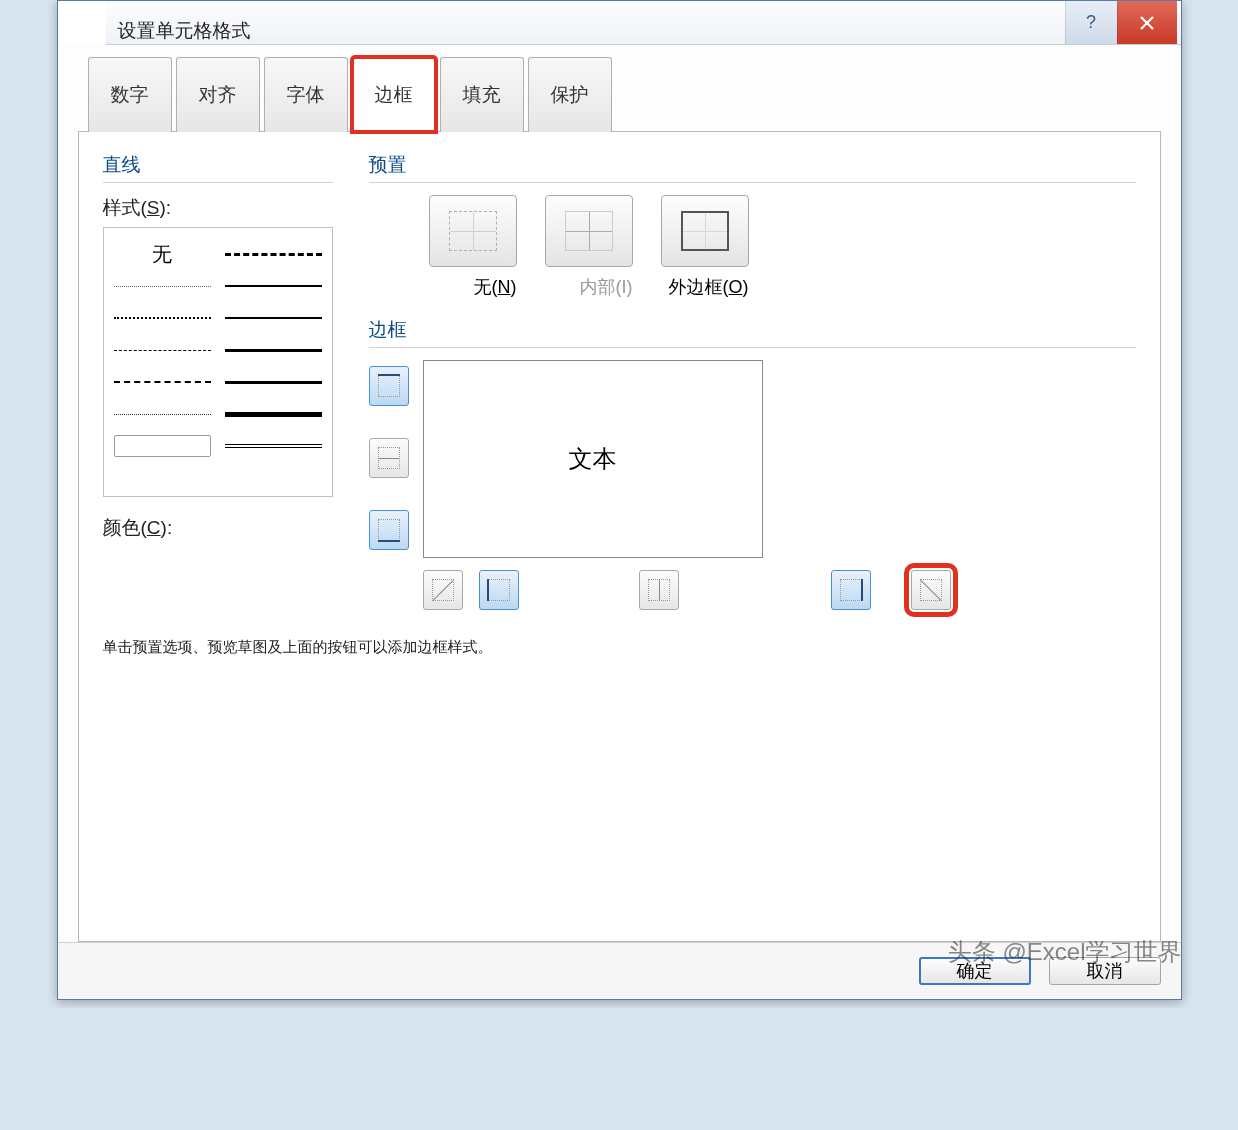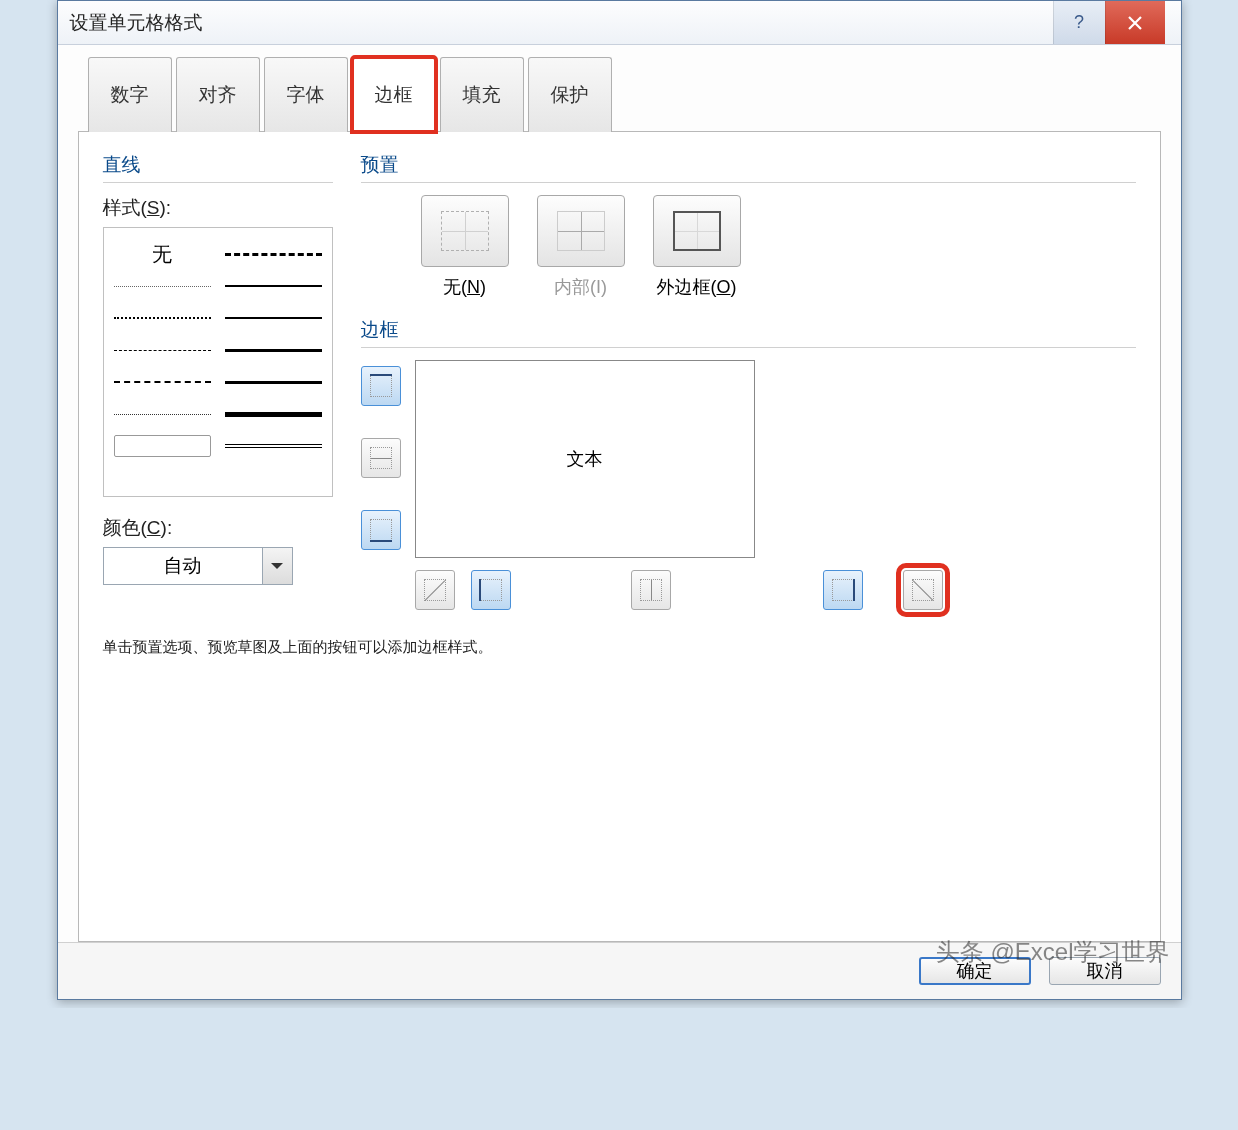--- a/index.html
+++ b/index.html
@@ -14,22 +14,23 @@
     margin: 0 auto;
     background: #ffffff;
     border: 1px solid #5a7aa0;
     box-shadow: 0 2px 10px rgba(0,0,0,0.3);
   }
   .titlebar {
     height: 44px;
     background: linear-gradient(#fdfdfe, #eef2f7);
     border-bottom: 1px solid #c8d0dc;
     display: flex;
-    align-items: center;
-    padding: 0 16px 0 12px;
+    align-items: flex-end;
+    padding: 0 4px 0 12px;
+    margin-left: 48px;
   }
   .titlebar-title { flex: 1; font-size: 19px; color: #222; }
   .titlebar-btns { display: flex; height: 100%; }
   .titlebar-btn {
     width: 52px;
     display: flex;
     align-items: center;
     justify-content: center;
     font-size: 18px;
     color: #fff;
@@ -55,21 +56,21 @@
     z-index: 2;
   }
   .tab.highlight-red { outline: 4px solid #e03020; outline-offset: -2px; }
   .panel {
     border: 1px solid #b8b8b8;
     margin-top: -1px;
     padding: 20px 24px 24px 24px;
     min-height: 540px;
     background: #fff;
   }
-  .columns { display: flex; gap: 28px; }
+  .columns { display: flex; gap: 36px; }
   .col-left { width: 230px; }
   .col-right { flex: 1; }
   .group-label {
     font-size: 19px;
     color: #0a4a8a;
     border-bottom: 1px solid #d0d0d0;
     padding-bottom: 4px;
     margin-bottom: 12px;
   }
   .style-box {
@@ -103,21 +104,21 @@
   }
   .combo-text { flex: 1; text-align: center; font-size: 19px; }
   .combo-btn {
     width: 30px; height: 100%;
     background: linear-gradient(#f4f4f4,#dcdcdc);
     border-left: 1px solid #9aa6b2;
     display: flex; align-items: center; justify-content: center;
   }
   .combo-btn::after { content: ""; border: 6px solid transparent; border-top-color: #333; margin-top: 6px; }
   .preset-row { display: flex; gap: 28px; margin-bottom: 18px; padding-left: 60px; }
-  .preset { text-align: center; }
+  .preset { text-align: right; }
   .preset-btn {
     width: 88px; height: 72px;
     background: linear-gradient(#fdfdfd,#e4e4e4);
     border: 1px solid #a8a8a8; border-radius: 4px;
     display: flex; align-items: center; justify-content: center;
     margin-bottom: 8px;
   }
   .preset-inner { width: 48px; height: 40px; position: relative; }
   .preset-inner.none { border: 1px dashed #b0b0b0; }
   .preset-inner.none::before, .preset-inner.none::after { content:""; position:absolute; background:#d0d0d0; }
@@ -155,41 +156,41 @@
   .mini-inner.mid-v::before    { content:""; position:absolute; left:50%; top:0; bottom:0; width:1px; background:#888; }
   .mini-inner.right-edge::before{ content:""; position:absolute; right:-2px; top:-1px; bottom:-1px; width:2px; background:#2a4a7a; }
   .mini-inner.diag-tr::before  { content:""; position:absolute; width:140%; height:1px; background:#888; top:50%; left:-20%; transform:rotate(45deg); }
   .preview-wrap { display: flex; flex-direction: column; gap: 12px; }
   .preview {
     width: 340px; height: 198px;
     border: 1px solid #888;
     display: flex; align-items: center; justify-content: center;
     position: relative;
   }
-  .preview-text { font-size: 18px; }
+  .preview-text { font-size: 24px; }
   .row-btns { display: flex; align-items: center; gap: 16px; }
   .row-btns .spacer8 { width: 8px; }
   .row-btns .spacer-wide { width: 88px; }
   .row-btns .spacer-wide2 { width: 120px; }
   .highlight-red-box { outline: 5px solid #e03020; outline-offset: 2px; }
   .hint { font-size: 15px; color: #222; margin-top: 28px; }
   .footer {
     display: flex; justify-content: flex-end; gap: 18px;
     padding: 14px 20px; border-top: 1px solid #d0d0d0;
     background: #f6f6f6;
   }
   .btn {
     min-width: 112px; height: 28px;
     background: linear-gradient(#fcfcfc,#e6e6e6);
     border: 1px solid #9aa6b2; border-radius: 3px;
     font-size: 18px; display:flex; align-items:center; justify-content:center;
   }
   .btn.default { border: 2px solid #3a78c8; }
   .watermark {
-    position: absolute; right: 12px; bottom: 40px;
+    position: absolute; right: 0; bottom: 40px;
     font-size: 24px; color: rgba(40,40,40,0.55);
     font-family: "Microsoft YaHei", sans-serif;
     pointer-events: none;
   }
   .window-wrap { position: relative; width: 1125px; margin: 0 auto; padding-bottom: 8px; }
   .u { text-decoration: underline; }
 </style>
 </head>
 <body>
 
@@ -233,24 +234,20 @@
             <div class="line-sample ls-dashdot"></div>
             <div class="line-sample ls-solid3"></div>
             <div class="line-sample ls-dash"></div>
             <div class="line-sample ls-solid3"></div>
             <div class="line-sample ls-thin-dot"></div>
             <div class="line-sample ls-solid4"></div>
             <div class="ls-sel-box"></div>
             <div class="line-sample ls-double"></div>
           </div>
           <div class="label-text">颜色(<span class="u">C</span>):</div>
-          <div class="combo">
-            <div class="combo-text">自动</div>
-            <div class="combo-btn"></div>
-          </div>
         </div>
 
         <div class="col-right">
           <div class="group-label">预置</div>
           <div class="preset-row">
             <div class="preset">
               <div class="preset-btn">
                     <div class="preset-inner none"></div>
                   </div>
               <div class="preset-label">无(<span class="u">N</span>)</div>

